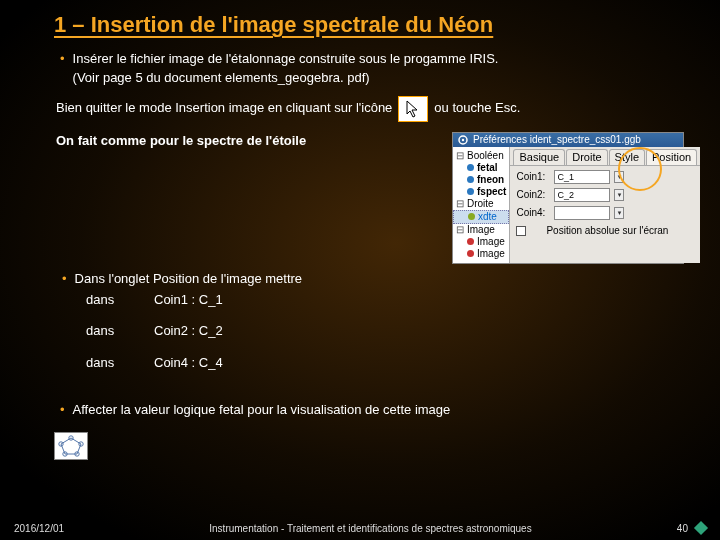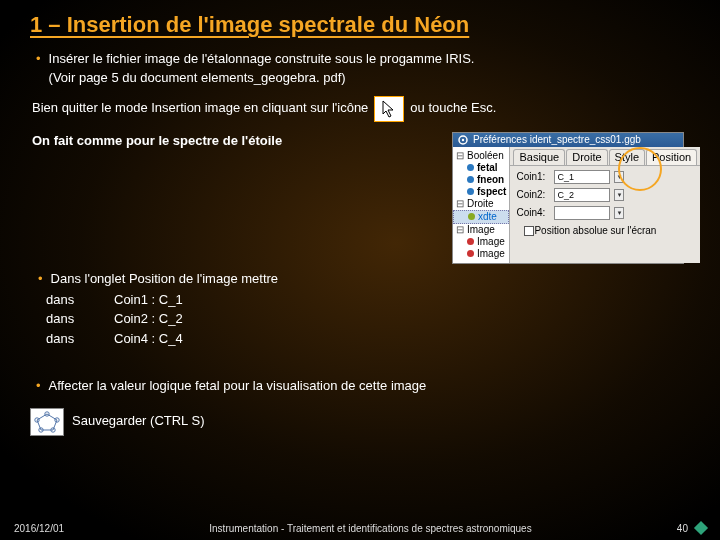--- a/index.html
+++ b/index.html
@@ -2,21 +2,21 @@
 <html><head>
 <meta charset="utf-8">
 <style>
   *{box-sizing:border-box;margin:0;padding:0}
   body{width:720px;height:540px;overflow:hidden;font-family:Arial,Helvetica,sans-serif;color:#fff;
     background:
       radial-gradient(ellipse 700px 500px at 55% 45%, rgba(120,70,10,0.55) 0%, rgba(60,35,5,0.3) 45%, rgba(0,0,0,0) 70%),
       #000;
     position:relative;font-size:13px;
   }
-  .slide{padding:10px 36px 0 24px}
+  .slide{padding:10px 36px 0 48px}
   h1{color:#f5a623;font-size:22px;font-weight:bold;margin:2px 0 12px 6px;text-decoration:underline;text-underline-offset:4px}
   .row{display:flex;align-items:flex-start;margin-bottom:6px}
   .bul{color:#f5a623;margin:0 8px 0 12px;line-height:1.4}
   .txt{line-height:1.45}
   .strong{font-weight:bold}
   .em{}
   .escrow{display:flex;align-items:center;margin:8px 0 10px 8px;gap:6px;flex-wrap:nowrap}
   .cursor-btn{width:30px;height:26px;background:#fff;border:1px solid #ffa500;display:flex;align-items:center;justify-content:center}
   .cursor-btn svg{display:block}
   .spectrow{display:flex;align-items:flex-start;margin:4px 0 6px 8px}
@@ -31,24 +31,24 @@
   .sel{background:#cde;border:1px dotted #77a}
   .ppanel{flex:1;background:#e8e5e0;position:relative;padding:2px 0 4px 0}
   .tabs{display:flex;font-size:11px;gap:1px;border-bottom:1px solid #aaa;padding:0 3px}
   .tab{padding:2px 5px;border:1px solid #aaa;border-bottom:none;border-radius:3px 3px 0 0;background:#ece9e4}
   .tab.active{background:#f5f2ed;font-weight:normal}
   .circ{position:absolute;border:2px solid #f5a623;border-radius:50%;width:44px;height:44px;left:108px;top:0}
   .pf{display:flex;align-items:center;gap:4px;margin:4px 4px 0 6px}
   .pf label{width:34px}
   .pf input{width:56px;height:14px;font-size:9px;padding:0 2px;border:1px solid #888}
   .arrw{width:10px;height:12px;border:1px solid #888;background:#eee;display:flex;align-items:center;justify-content:center;font-size:7px;color:#333}
-  .chkrow{display:flex;align-items:flex-end;gap:0;margin:6px 4px 0 14px}
+  .chkrow{display:flex;align-items:flex-end;gap:20px;margin:6px 4px 0 6px}
   .chkrow .box{width:10px;height:10px;border:1px solid #555;background:#fff}
   .coins{margin:6px 0 14px 14px}
-  .coins .grid{display:grid;grid-template-columns:68px 120px;row-gap:1px;margin-left:8px}
+  .coins .grid{display:grid;grid-template-columns:68px 120px;row-gap:13px;margin-left:24px}
   .saverow{display:flex;align-items:center;margin:12px 0 0 6px;gap:8px}
   .penta{width:34px;height:28px;background:#fff;border:1px solid #888;display:flex;align-items:center;justify-content:center}
   .footer{position:absolute;bottom:6px;left:0;width:720px;display:flex;align-items:center;justify-content:space-between;padding:0 14px;font-size:10px;color:#ddd}
   .slidenum{display:flex;align-items:flex-start;gap:8px}
   .dia{width:10px;height:10px;background:#2ea37a;transform:rotate(45deg)}
   .mt{margin-top:6px}
 </style>
 </head>
 <body>
 
@@ -185,21 +185,20 @@
     <span class="penta">
       <svg width="26" height="22" viewBox="0 0 26 22">
         <circle cx="13" cy="3" r="2.2" fill="#fff" stroke="#5577aa" stroke-width="1"></circle>
         <circle cx="23" cy="9" r="2.2" fill="#fff" stroke="#5577aa" stroke-width="1"></circle>
         <circle cx="19" cy="19" r="2.2" fill="#fff" stroke="#5577aa" stroke-width="1"></circle>
         <circle cx="7" cy="19" r="2.2" fill="#fff" stroke="#5577aa" stroke-width="1"></circle>
         <circle cx="3" cy="9" r="2.2" fill="#fff" stroke="#5577aa" stroke-width="1"></circle>
         <path d="M13 3 L23 9 L19 19 L7 19 L3 9 Z" fill="none" stroke="#5577aa" stroke-width="1"></path>
       </svg>
     </span>
-    <span class="txt">Sauvegarder (CTRL S)</span>
   </div>
 </div>
 
 <div class="footer">
   <span>2016/12/01</span>
   <span>Instrumentation -  Traitement et identifications de spectres astronomiques</span>
   <span class="slidenum">
       <span>40</span>
       <span class="dia"></span>
     </span>

